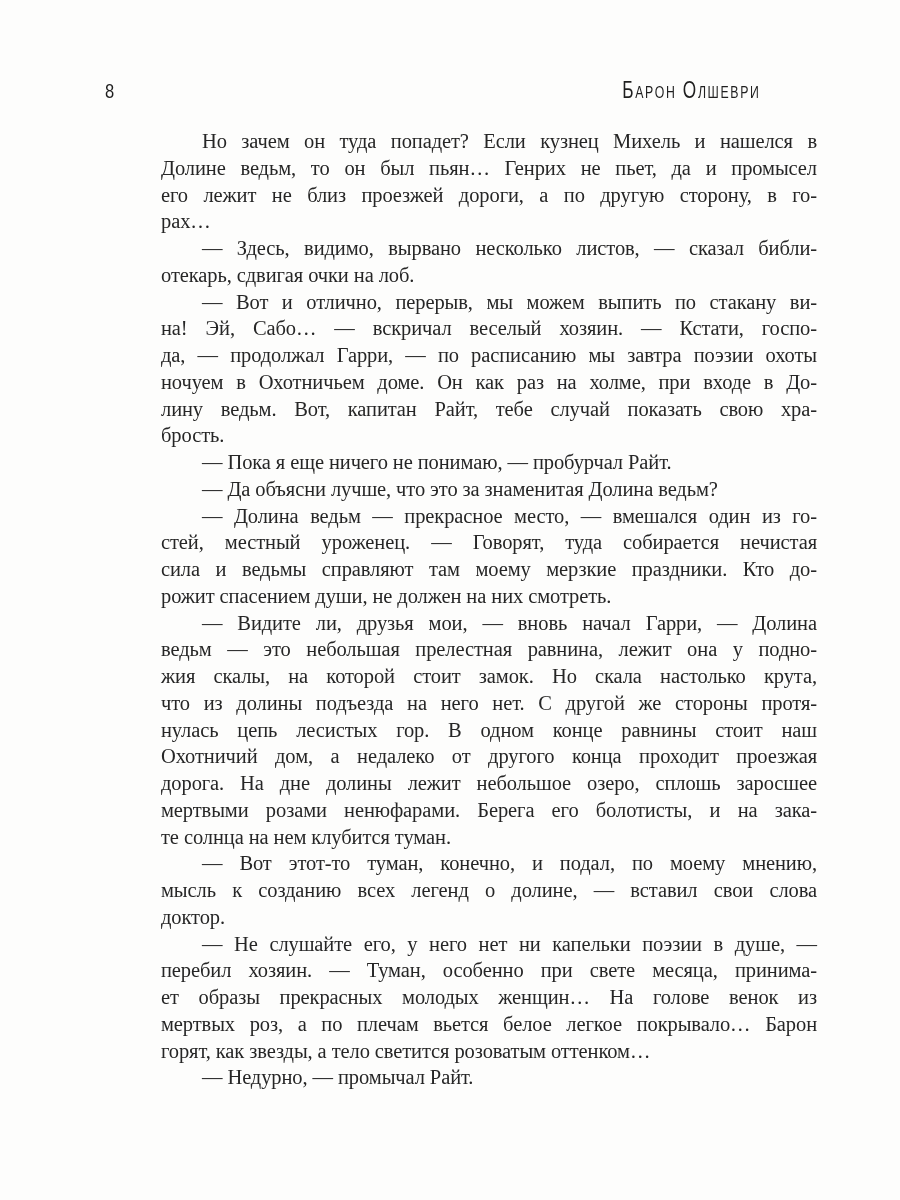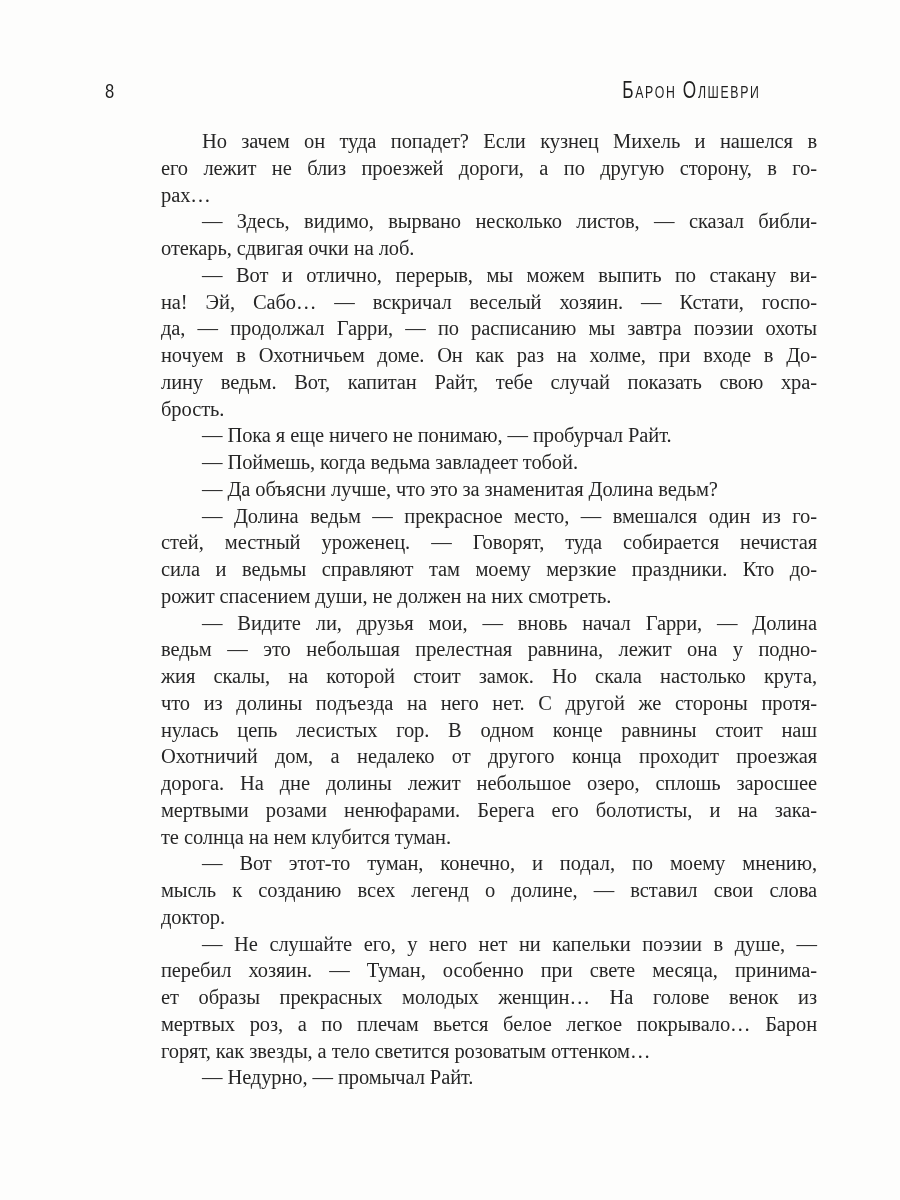--- a/index.html
+++ b/index.html
@@ -71,32 +71,32 @@
 </head>
 <body>
 
 <div id="page">
   <div id="running-header">
     <span id="page-number">8</span>
     <span id="running-title">Барон Олшеври</span>
   </div>
   <div id="text-block">
       <div class="line first just">Но зачем он туда попадет? Если кузнец Михель и нашелся в</div>
+      <div class="line just">Долине ведьм, то он был пьян… Генрих не пьет, да и промысел</div>
       <div class="line just">его лежит не близ проезжей дороги, а по другую сторону, в го-</div>
       <div class="line end">рах…</div>
       <div class="line first just">— Здесь, видимо, вырвано несколько листов, — сказал библи-</div>
       <div class="line end">отекарь, сдвигая очки на лоб.</div>
       <div class="line first just">— Вот и отлично, перерыв, мы можем выпить по стакану ви-</div>
       <div class="line just">на! Эй, Сабо… — вскричал веселый хозяин. — Кстати, госпо-</div>
       <div class="line just">да, — продолжал Гарри, — по расписанию мы завтра поэзии охоты</div>
       <div class="line just">ночуем в Охотничьем доме. Он как раз на холме, при входе в До-</div>
       <div class="line just">лину ведьм. Вот, капитан Райт, тебе случай показать свою хра-</div>
       <div class="line end">брость.</div>
       <div class="line first end">— Пока я еще ничего не понимаю, — пробурчал Райт.</div>
-      <div class="line first end">— Поймешь, когда ведьма завладеет тобой.</div>
       <div class="line first end">— Да объясни лучше, что это за знаменитая Долина ведьм?</div>
       <div class="line first just">— Долина ведьм — прекрасное место, — вмешался один из го-</div>
       <div class="line just">стей, местный уроженец. — Говорят, туда собирается нечистая</div>
       <div class="line just">сила и ведьмы справляют там моему мерзкие праздники. Кто до-</div>
       <div class="line end">рожит спасением души, не должен на них смотреть.</div>
       <div class="line first just">— Видите ли, друзья мои, — вновь начал Гарри, — Долина</div>
       <div class="line just">ведьм — это небольшая прелестная равнина, лежит она у подно-</div>
       <div class="line just">жия скалы, на которой стоит замок. Но скала настолько крута,</div>
       <div class="line just">что из долины подъезда на него нет. С другой же стороны протя-</div>
       <div class="line just">нулась цепь лесистых гор. В одном конце равнины стоит наш</div>

